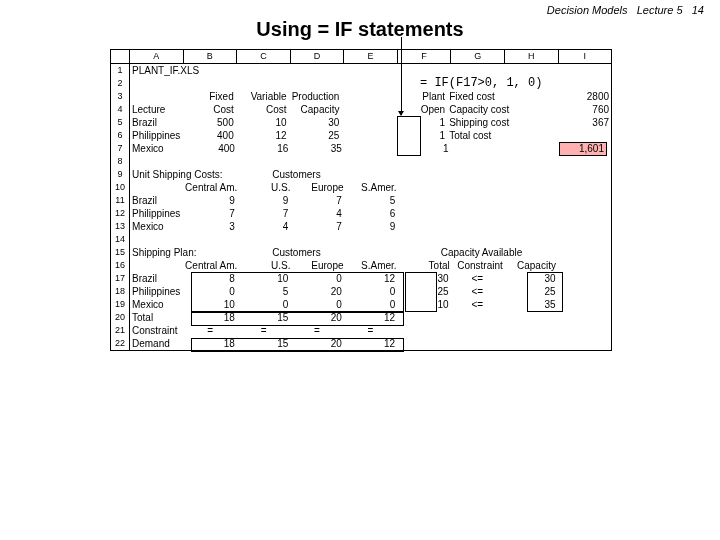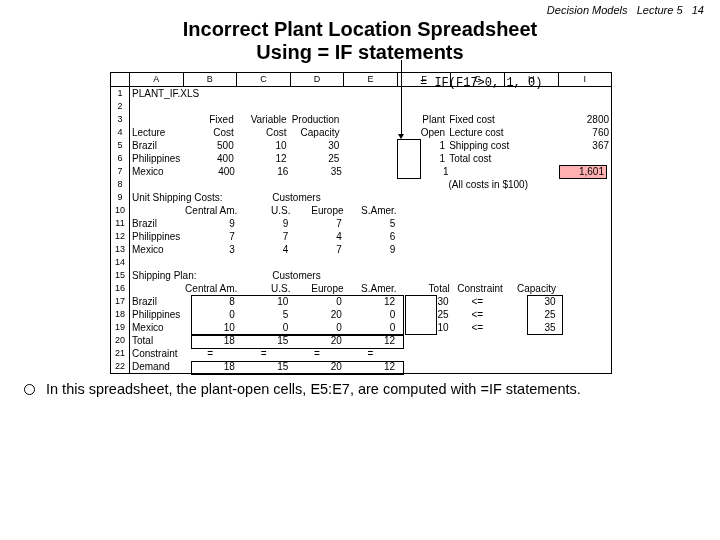--- a/index.html
+++ b/index.html
@@ -137,21 +137,20 @@
 </head>
 <body>
 
 <div class="header-line">
   <span>Decision Models</span>&nbsp;&nbsp;
   <span>Lecture 5</span>&nbsp;&nbsp;
   <span>14</span>
 </div>
 
 <div class="title">
-  <div>Incorrect Plant Location Spreadsheet</div>
   <div>Using  = IF statements</div>
 </div>
 
 <div class="formula">= IF(F17&gt;0, 1, 0)</div>
 
 <div class="sheet-wrap">
 
   <div class="arrow-line" style="left:291px; top:-12px; height:78px;"></div>
 
   <div class="sheet">
@@ -208,21 +207,21 @@
       </div>
       <div class="row">
         <div class="rowhdr">4</div>
         <div class="cells">
           <div class="c" style="">Lecture</div>
           <div class="c r" style="">Cost</div>
           <div class="c r" style="">Cost</div>
           <div class="c r" style="">Capacity</div>
           <div class="c" style=""></div>
           <div class="c r" style="">Open</div>
-          <div class="c" style="flex:0 0 107px;">Lecture cost</div>
+          <div class="c" style="flex:0 0 107px;">Capacity cost</div>
           <div class="c r" style="">760</div>
         </div>
       </div>
       <div class="row">
         <div class="rowhdr">5</div>
         <div class="cells">
           <div class="c" style="">Brazil</div>
           <div class="c r" style="">500</div>
           <div class="c r" style="">10</div>
           <div class="c r" style="">30</div>
@@ -261,21 +260,20 @@
       </div>
       <div class="row">
         <div class="rowhdr">8</div>
         <div class="cells">
           <div class="c" style=""></div>
           <div class="c" style=""></div>
           <div class="c" style=""></div>
           <div class="c" style=""></div>
           <div class="c" style=""></div>
           <div class="c" style=""></div>
-          <div class="c" style="flex:0 0 160.5px;">(All costs in $100)</div>
         </div>
       </div>
       <div class="row">
         <div class="rowhdr">9</div>
         <div class="cells">
           <div class="c" style="flex:0 0 107px;">Unit Shipping Costs:</div>
           <div class="c ctr" style="flex:0 0 107px;">Customers</div>
           <div class="c" style=""></div>
           <div class="c" style=""></div>
           <div class="c" style=""></div>
@@ -352,20 +350,21 @@
           <div class="c" style=""></div>
           <div class="c" style=""></div>
         </div>
       </div>
       <div class="row">
         <div class="rowhdr">15</div>
         <div class="cells">
           <div class="c" style="flex:0 0 107px;">Shipping Plan:</div>
           <div class="c ctr" style="flex:0 0 107px;">Customers</div>
           <div class="c" style=""></div>
+          <div class="c ctr" style="flex:0 0 160.5px;">Capacity Available</div>
           <div class="c" style=""></div>
         </div>
       </div>
       <div class="row">
         <div class="rowhdr">16</div>
         <div class="cells">
           <div class="c" style=""></div>
           <div class="c r" style="">Central Am.</div>
           <div class="c r" style="">U.S.</div>
           <div class="c r" style="">Europe</div>
@@ -465,14 +464,13 @@
     <div class="box" style="left:80px;  top:222px; width:213px;height:40px;"></div>
     <div class="box" style="left:294px; top:222px; width:32px; height:40px;"></div>
     <div class="box" style="left:416px; top:222px; width:36px; height:40px;"></div>
     <div class="box" style="left:80px;  top:262px; width:213px;height:14px;"></div>
     <div class="box" style="left:80px;  top:288px; width:213px;height:14px;"></div>
     <div class="highlight" style="left:448px; top:92px; width:48px; height:14px;">1,601</div>
   </div>
 </div>
 
 <ul class="bullets">
-  <li>In this spreadsheet, the plant-open cells, E5:E7, are computed with =IF statements.</li>
 </ul>
 
 </body></html>

